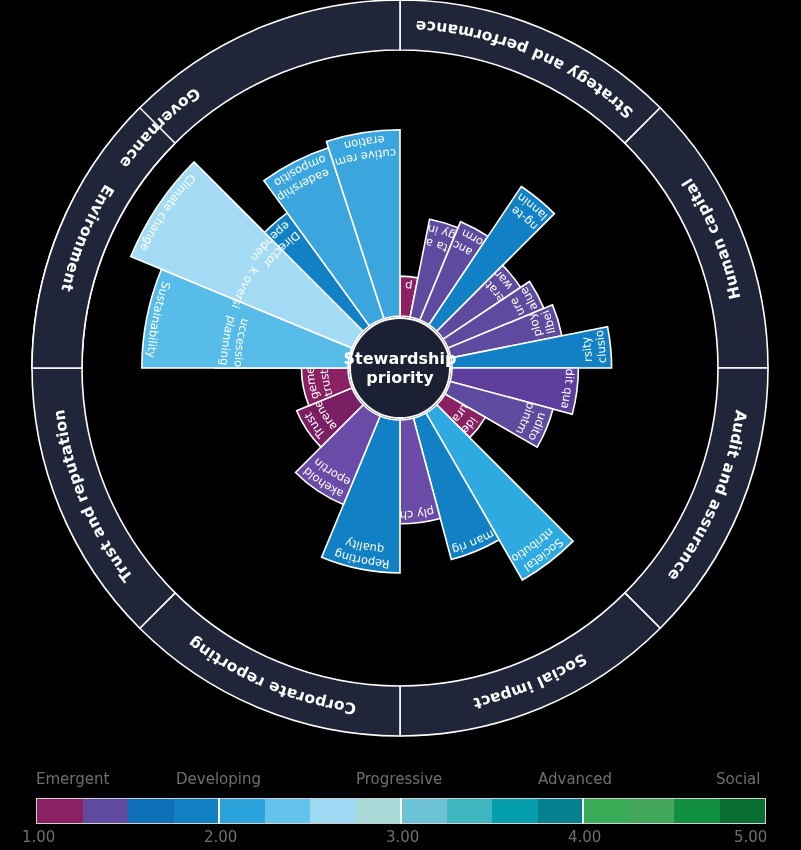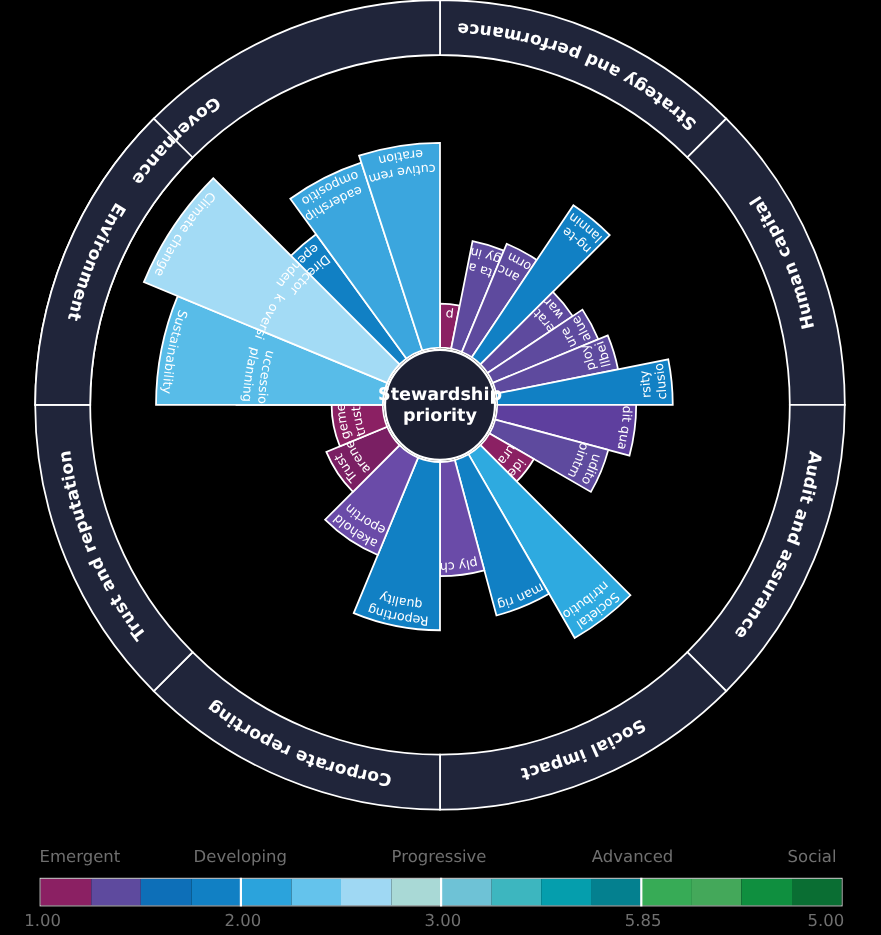--- a/index.html
+++ b/index.html
@@ -236,18 +236,18 @@
         <div class="lg-cell" style="background: rgb(15, 143, 63);"></div>
         <div class="lg-cell" style="background: rgb(10, 110, 51);"></div>
       </div>
     <div class="lg-div" style="left:218px"></div>
     <div class="lg-div" style="left:400px"></div>
     <div class="lg-div" style="left:582px"></div>
     <div class="lg-ticks" id="lg-ticks">
         <div class="lg-tick" style="left: 22px;">1.00</div>
         <div class="lg-tick" style="left: 204px;">2.00</div>
         <div class="lg-tick" style="left: 386px; text-align: right;">3.00</div>
-        <div class="lg-tick" style="left: 568px;">5.85</div>
+        <div class="lg-tick" style="left: 568px;">4.00</div>
         <div class="lg-tick" style="left: 734px;">5.00</div>
       </div>
   </div>
 
 </div>
 
 </body></html>

